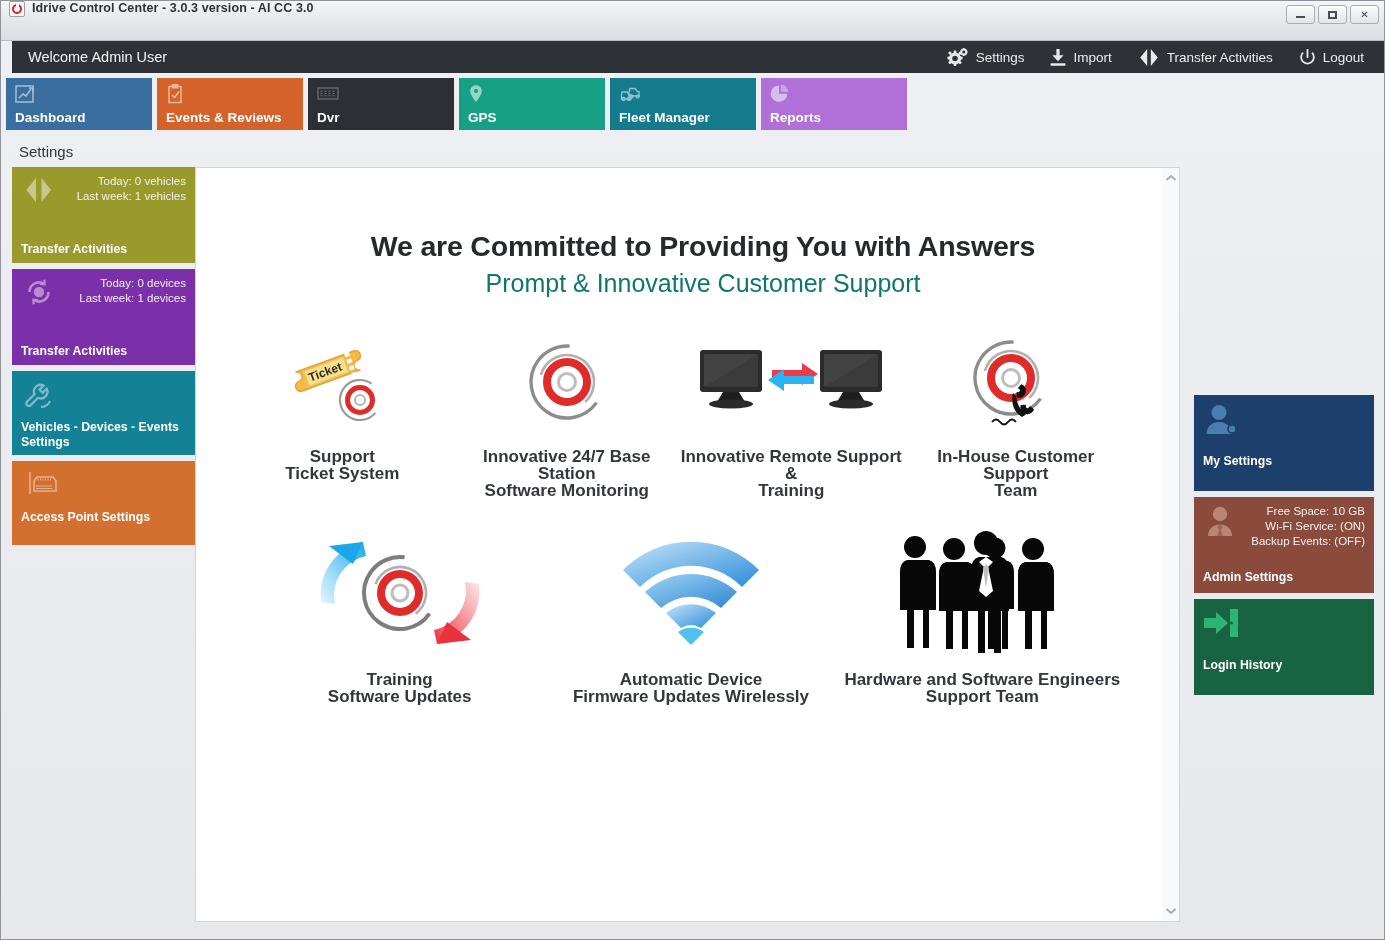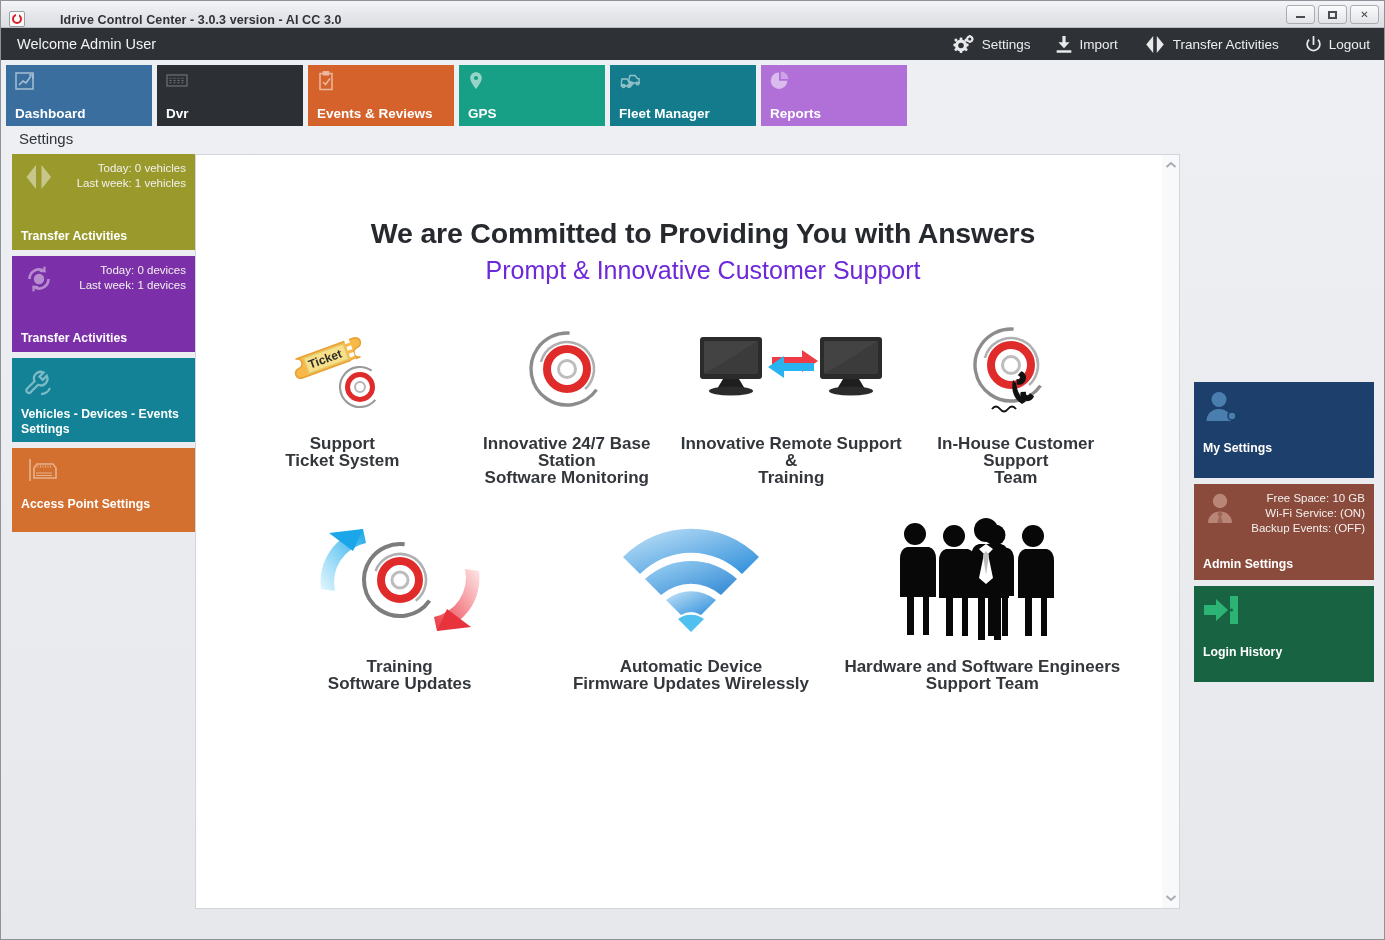--- a/index.html
+++ b/index.html
@@ -12,24 +12,24 @@
   #app {
     position: relative;
     width: 1385px; height: 940px;
     background: linear-gradient(#eef0f3, #e6e8ec);
     border: 1px solid #8f9399;
   }
 
   
   .titlebar {
     position: relative;
-    height: 27px;
+    height: 40px;
     background: linear-gradient(#f4f5f7 0%, #e4e6ea 55%, #dcdee3 100%);
     border-bottom: 1px solid #b9bcc2;
-    display: flex; align-items: flex-end; gap: 28px;
+    display: flex; align-items: flex-start;
   }
   .app-icon {
     width: 16px; height: 16px; margin-left: 8px; margin-right: 7px;
     border: 1px solid #9a9ea4; border-radius: 2px; background: #fbfbfc;
     display: flex; align-items: center; justify-content: center;
   }
   .app-icon .ring {
     width: 10px; height: 10px; border-radius: 50%;
     border: 2px solid #d81f26; position: relative;
   }
@@ -48,31 +48,32 @@
     display: flex; align-items: center; justify-content: center;
     font-size: 10px; color: #3d4045;
   }
   .win-btn .mn { width: 9px; height: 2px; background: #4a4d52; margin-top: 5px; }
   .win-btn .mx { width: 9px; height: 8px; border: 2px solid #4a4d52; }
 
   
   .header {
     height: 32px; background: #2e3136;
     display: flex; align-items: center; justify-content: space-between;
-    padding: 0 14px 0 16px;
+    padding: 0 20px 0 16px;
+    margin-left: 11px;
   }
   .welcome { color: #f2f3f4; font-size: 14.5px; }
   .header-actions { display: flex; align-items: center; gap: 26px; }
   .hact { display: flex; align-items: center; gap: 7px; color: #eceded; font-size: 13.5px; }
   .hact svg { display: block; }
 
   
   .nav { display: flex; gap: 5px; padding: 5px 0 0 5px; height: 63px; }
   .tab {
-    width: 146px; height: 61px; position: relative;
+    width: 146px; height: 52px; position: relative;
     padding: 6px 0 0 9px; cursor: pointer;
   }
   .tab .tab-ico { opacity: .55; }
   .tab .tab-label {
     position: absolute; left: 9px; bottom: 5px;
     color: #fff; font-size: 13.5px; font-weight: bold;
   }
 
   
   .crumbbar { height: 31px; padding-left: 18px; display: flex; align-items: center; }
@@ -106,21 +107,21 @@
     display: flex; flex-direction: column; justify-content: space-between;
     align-items: center; padding: 6px 0;
   }
   .scroll svg { display: block; }
 
   .hero { text-align: center; padding-top: 62px; margin-left: 48px; }
   .hero h1 {
     font-size: 28.5px; font-weight: bold; color: #262a2e; letter-spacing: -.2px;
   }
   .hero h2 {
-    font-size: 25px; font-weight: normal; color: #6d28d9; margin-top: 6px;
+    font-size: 25px; font-weight: normal; color: #0f766e; margin-top: 6px;
   }
 
   .grid1 { display: flex; padding: 36px 34px 0 34px; }
   .grid2 { display: flex; padding: 30px 34px 0 58px; }
   .cell { flex: 1; display: flex; flex-direction: column; align-items: center; }
   .cell .art { height: 96px; display: flex; align-items: center; justify-content: center; }
   .grid2 .cell .art { height: 128px; }
   .cell .cap {
     margin-top: 18px; text-align: center; font-size: 17px; font-weight: bold;
     color: #33373b; line-height: 17px; white-space: pre-line;
@@ -214,39 +215,39 @@
       <span class="tab-ico">
         <svg width="22" height="20" viewBox="0 0 22 20" fill="none" stroke="#fff" stroke-width="1.5">
           <rect x="1" y="2" width="17" height="16"></rect>
           <path d="M4 14l4-4 3 2 5-7" stroke-width="1.6"></path>
           <path d="M14 4h4v4" stroke-width="1.6"></path>
         </svg>
       </span>
       <span class="tab-label">Dashboard</span>
     </div>
 
-    <div class="tab" style="background:#2c2f34">
-      <span class="tab-ico">
-        <svg width="24" height="20" viewBox="0 0 24 20" fill="none" stroke="#9b9ea3" stroke-width="1.3">
-          <rect x="1" y="4" width="20" height="11"></rect>
-          <path d="M3.4 7.3h2.2M3.4 9.5h2.2M3.4 11.7h2.2M7.4 7.3h2.2M7.4 9.5h2.2M7.4 11.7h2.2M11.4 7.3h2.2M11.4 9.5h2.2M11.4 11.7h2.2M15.4 7.3h2.2M15.4 9.5h2.2M15.4 11.7h2.2" stroke-width="1.1"></path>
-        </svg>
-      </span>
-      <span class="tab-label">Dvr</span>
-    </div>
-
     <div class="tab" style="background:#d4622a">
       <span class="tab-ico">
         <svg width="22" height="20" viewBox="0 0 22 20" fill="none" stroke="#fff" stroke-width="1.5">
           <rect x="3" y="2.5" width="12" height="16"></rect>
           <rect x="6.5" y="0.8" width="5" height="3" fill="#fff"></rect>
           <path d="M6 11l2.5 2.5L13 7.5" stroke-width="1.5"></path>
         </svg>
       </span>
       <span class="tab-label">Events &amp; Reviews</span>
+    </div>
+
+    <div class="tab" style="background:#2c2f34">
+      <span class="tab-ico">
+        <svg width="24" height="20" viewBox="0 0 24 20" fill="none" stroke="#9b9ea3" stroke-width="1.3">
+          <rect x="1" y="4" width="20" height="11"></rect>
+          <path d="M3.4 7.3h2.2M3.4 9.5h2.2M3.4 11.7h2.2M7.4 7.3h2.2M7.4 9.5h2.2M7.4 11.7h2.2M11.4 7.3h2.2M11.4 9.5h2.2M11.4 11.7h2.2M15.4 7.3h2.2M15.4 9.5h2.2M15.4 11.7h2.2" stroke-width="1.1"></path>
+        </svg>
+      </span>
+      <span class="tab-label">Dvr</span>
     </div>
 
     <div class="tab" style="background:#17a086">
       <span class="tab-ico">
         <svg width="20" height="22" viewBox="0 0 20 22" fill="#fff">
           <path d="M8 1.2C4.8 1.2 2.2 3.8 2.2 7c0 4.3 5.8 11 5.8 11s5.8-6.7 5.8-11c0-3.2-2.6-5.8-5.8-5.8z"></path>
           <circle cx="8" cy="7" r="2.1" fill="#17a086"></circle>
         </svg>
       </span>
       <span class="tab-label">GPS</span>

